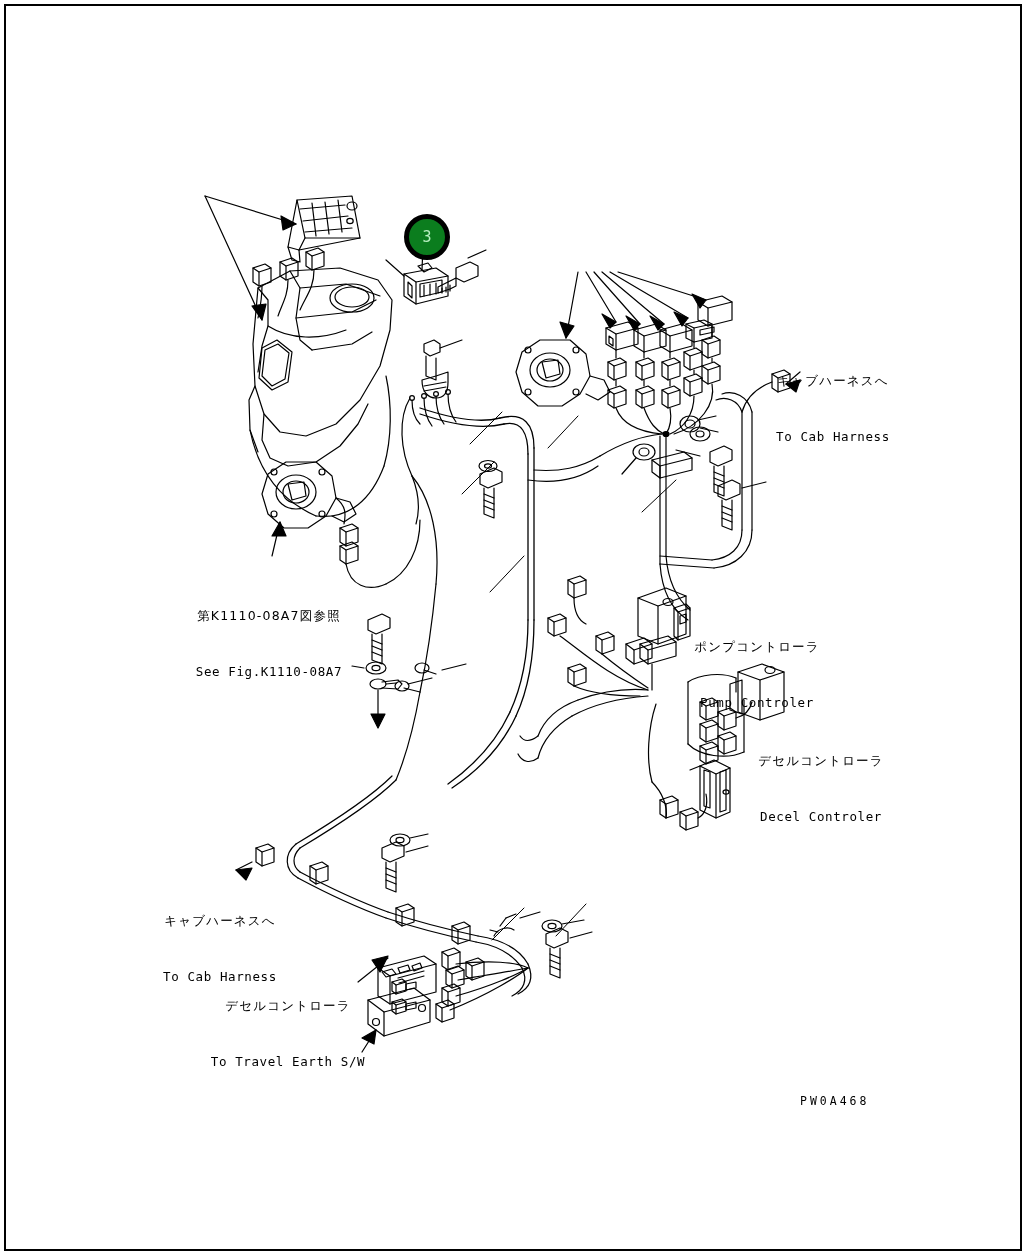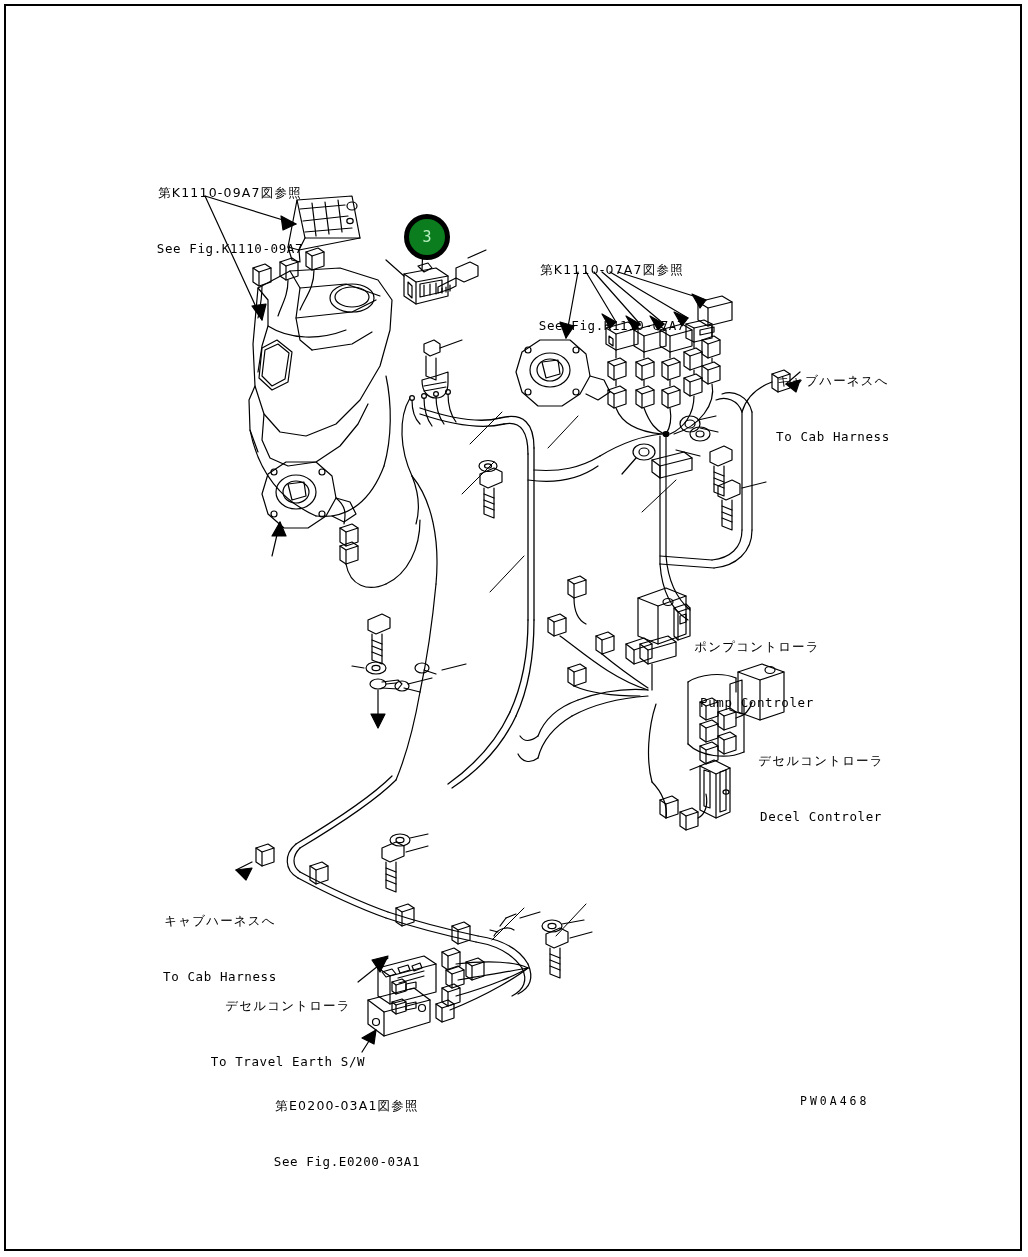--- a/index.html
+++ b/index.html
@@ -745,30 +745,26 @@
         <path d="M484 506 L494 510"></path>
       </g>
       <g>
         <ellipse cx="488" cy="466" rx="9" ry="5.5"></ellipse>
         <ellipse cx="488" cy="466" rx="3.5" ry="2.2"></ellipse>
       </g>
 
     </g>
   </svg>
 
-  <div class="lbl ctr" style="left:140px;top:145px;width:180px;">
-    <span class="jp">第K1110-09A7図参照</span>
-    <span class="en">See Fig.K1110-09A7</span>
+
+
+  <div class="lbl ctr" style="left:178px;top:568px;width:182px;">
+    <span class="jp">第K1110-08A7図参照</span>
+    <span class="en">See Fig.K1110-08A7</span>
   </div>
-
-  <div class="lbl ctr" style="left:518px;top:222px;width:188px;">
-    <span class="jp">第K1110-07A7図参照</span>
-    <span class="en">See Fig.K1110-07A7</span>
-  </div>
-
 
   <div class="lbl ctr" style="left:758px;top:333px;width:150px;">
     <span class="jp">キャブハーネスへ</span>
     <span class="en">To Cab Harness</span>
   </div>
 
   <div class="lbl ctr" style="left:682px;top:599px;width:150px;">
     <span class="jp">ポンプコントローラ</span>
     <span class="en">Pump Controler</span>
   </div>
@@ -783,24 +779,20 @@
   <div class="lbl ctr" style="left:146px;top:873px;width:148px;">
     <span class="jp">キャブハーネスへ</span>
     <span class="en">To Cab Harness</span>
   </div>
 
   <div class="lbl ctr" style="left:192px;top:958px;width:192px;">
     <span class="jp">デセルコントローラ</span>
     <span class="en">To Travel Earth S/W</span>
   </div>
 
-  <div class="lbl ctr" style="left:254px;top:1058px;width:186px;">
-    <span class="jp">第E0200-03A1図参照</span>
-    <span class="en">See Fig.E0200-03A1</span>
-  </div>
 
   <div class="badge" style="left:404px;top:214px;">
     <span>3</span>
   </div>
 
   <div class="code" style="left:800px;top:1094px;">PW0A468</div>
 
 </div>
 
 </body></html>

